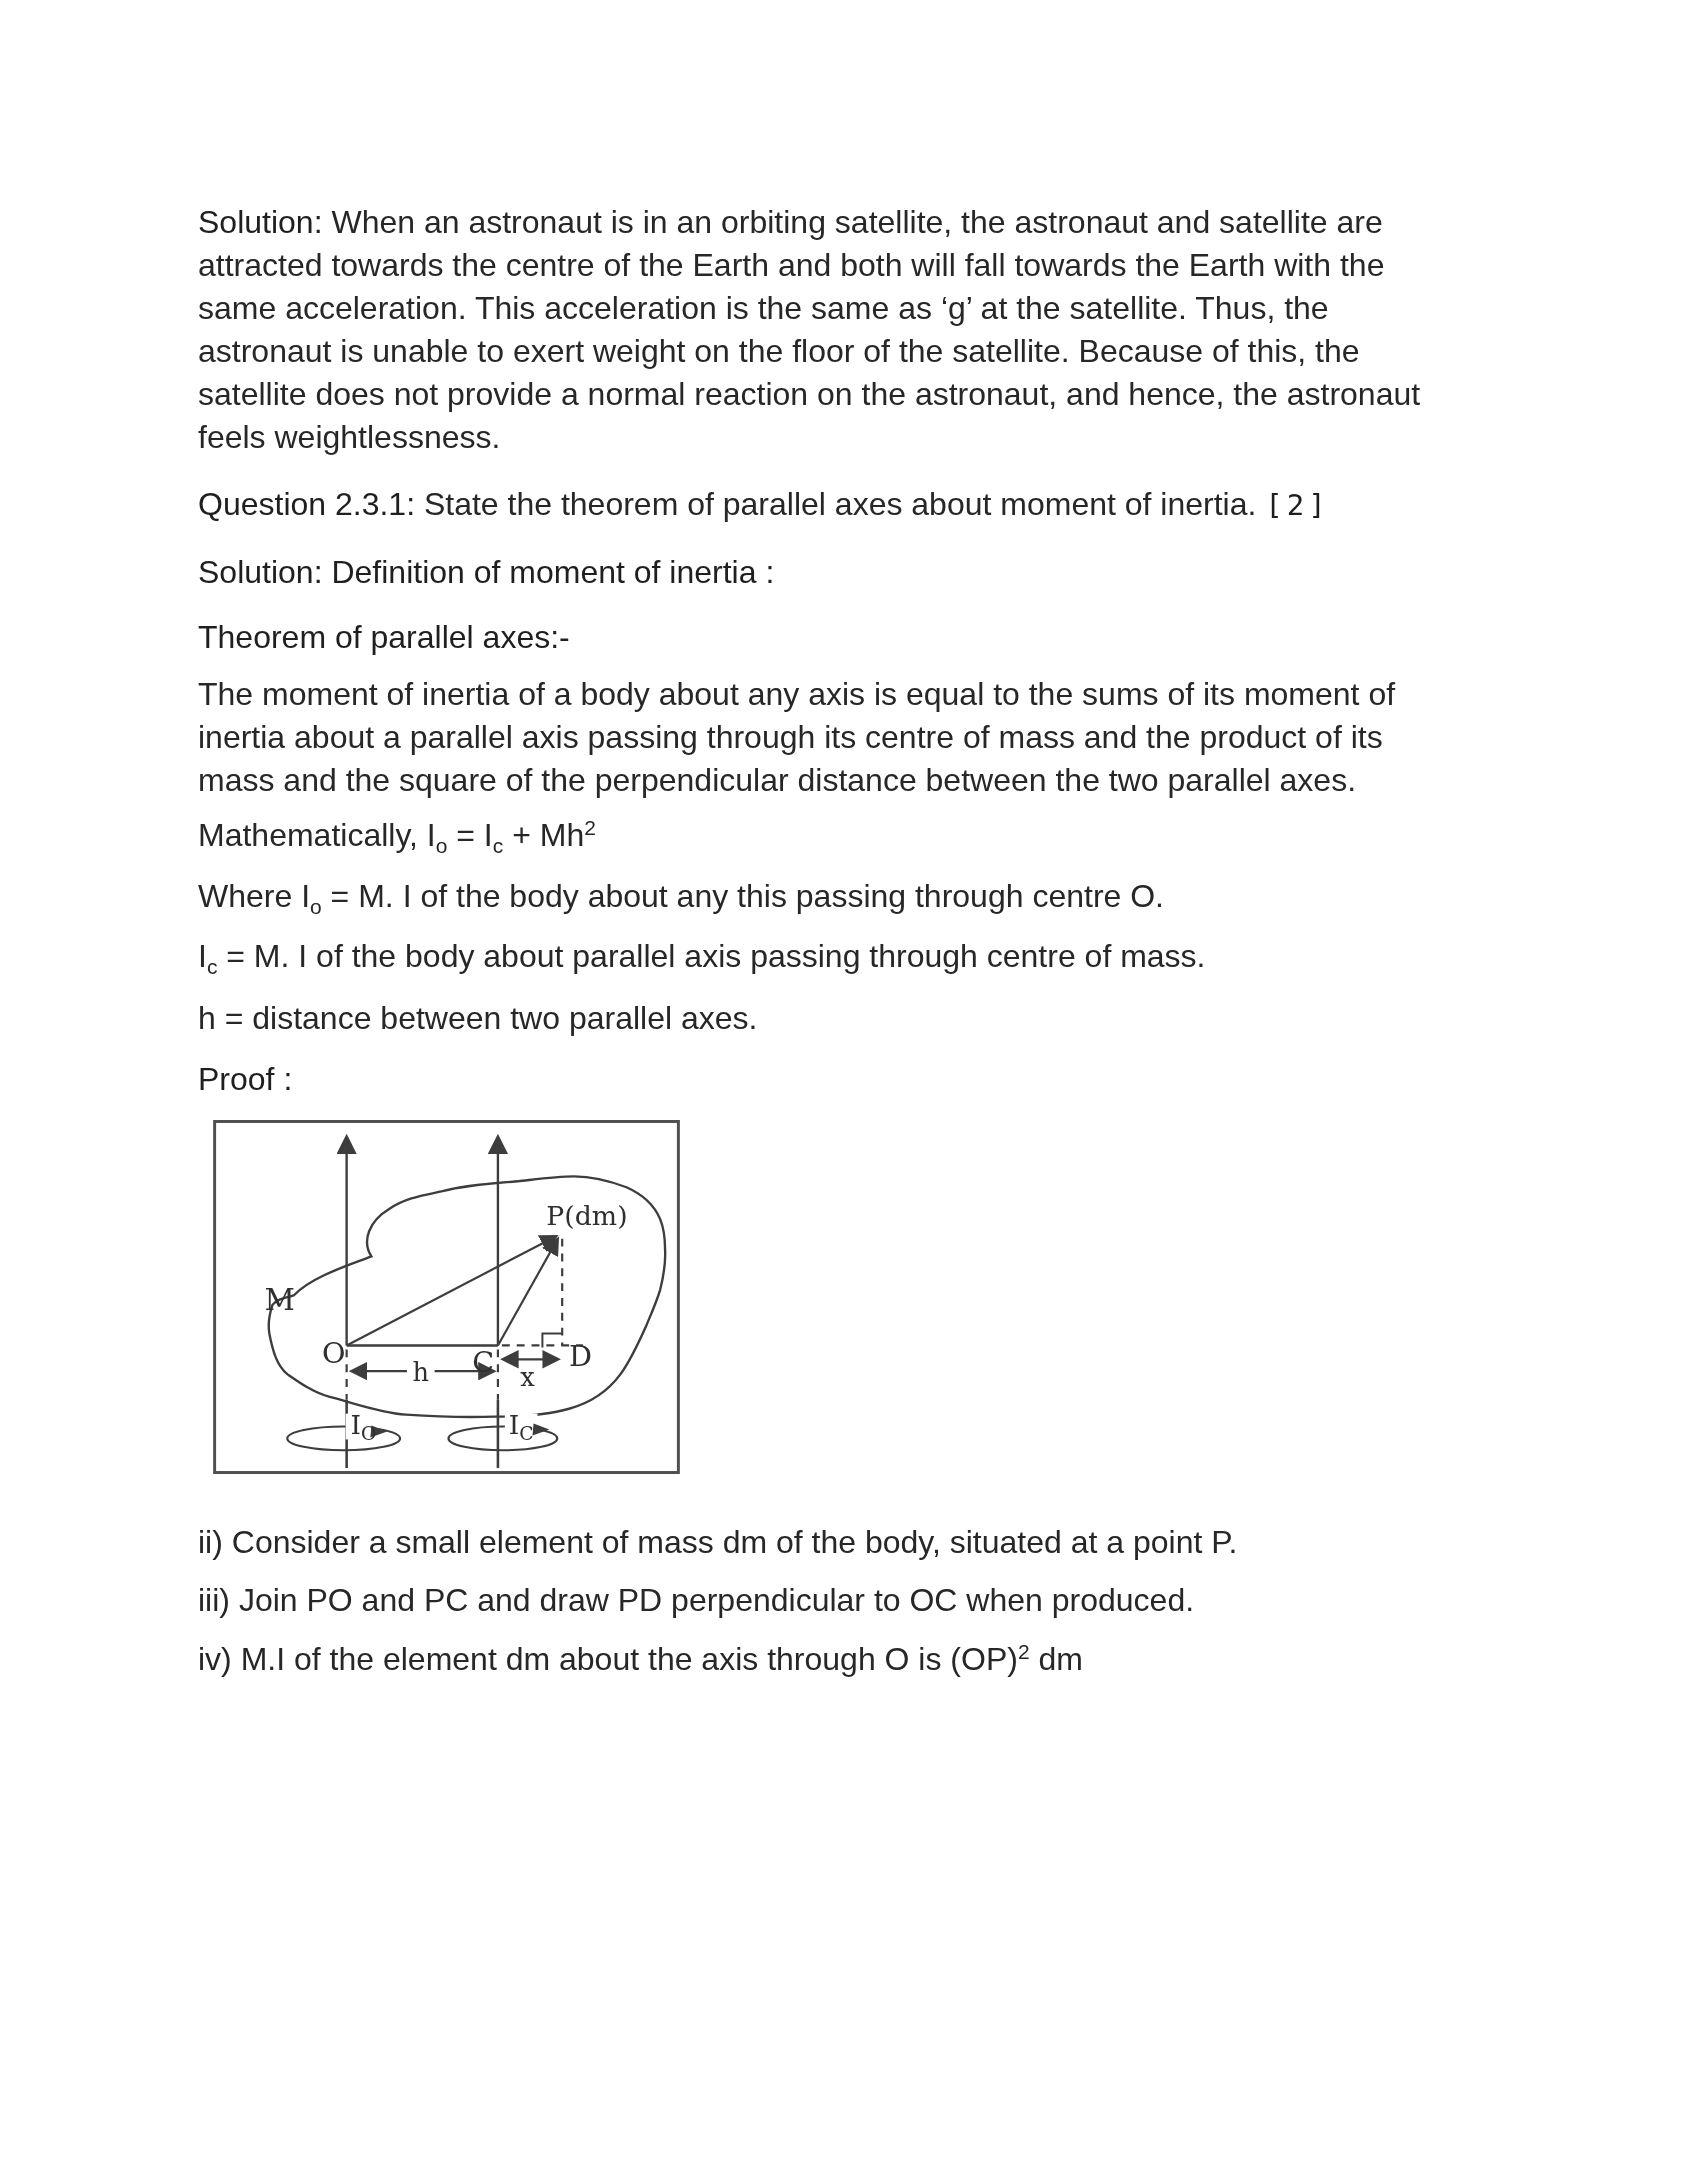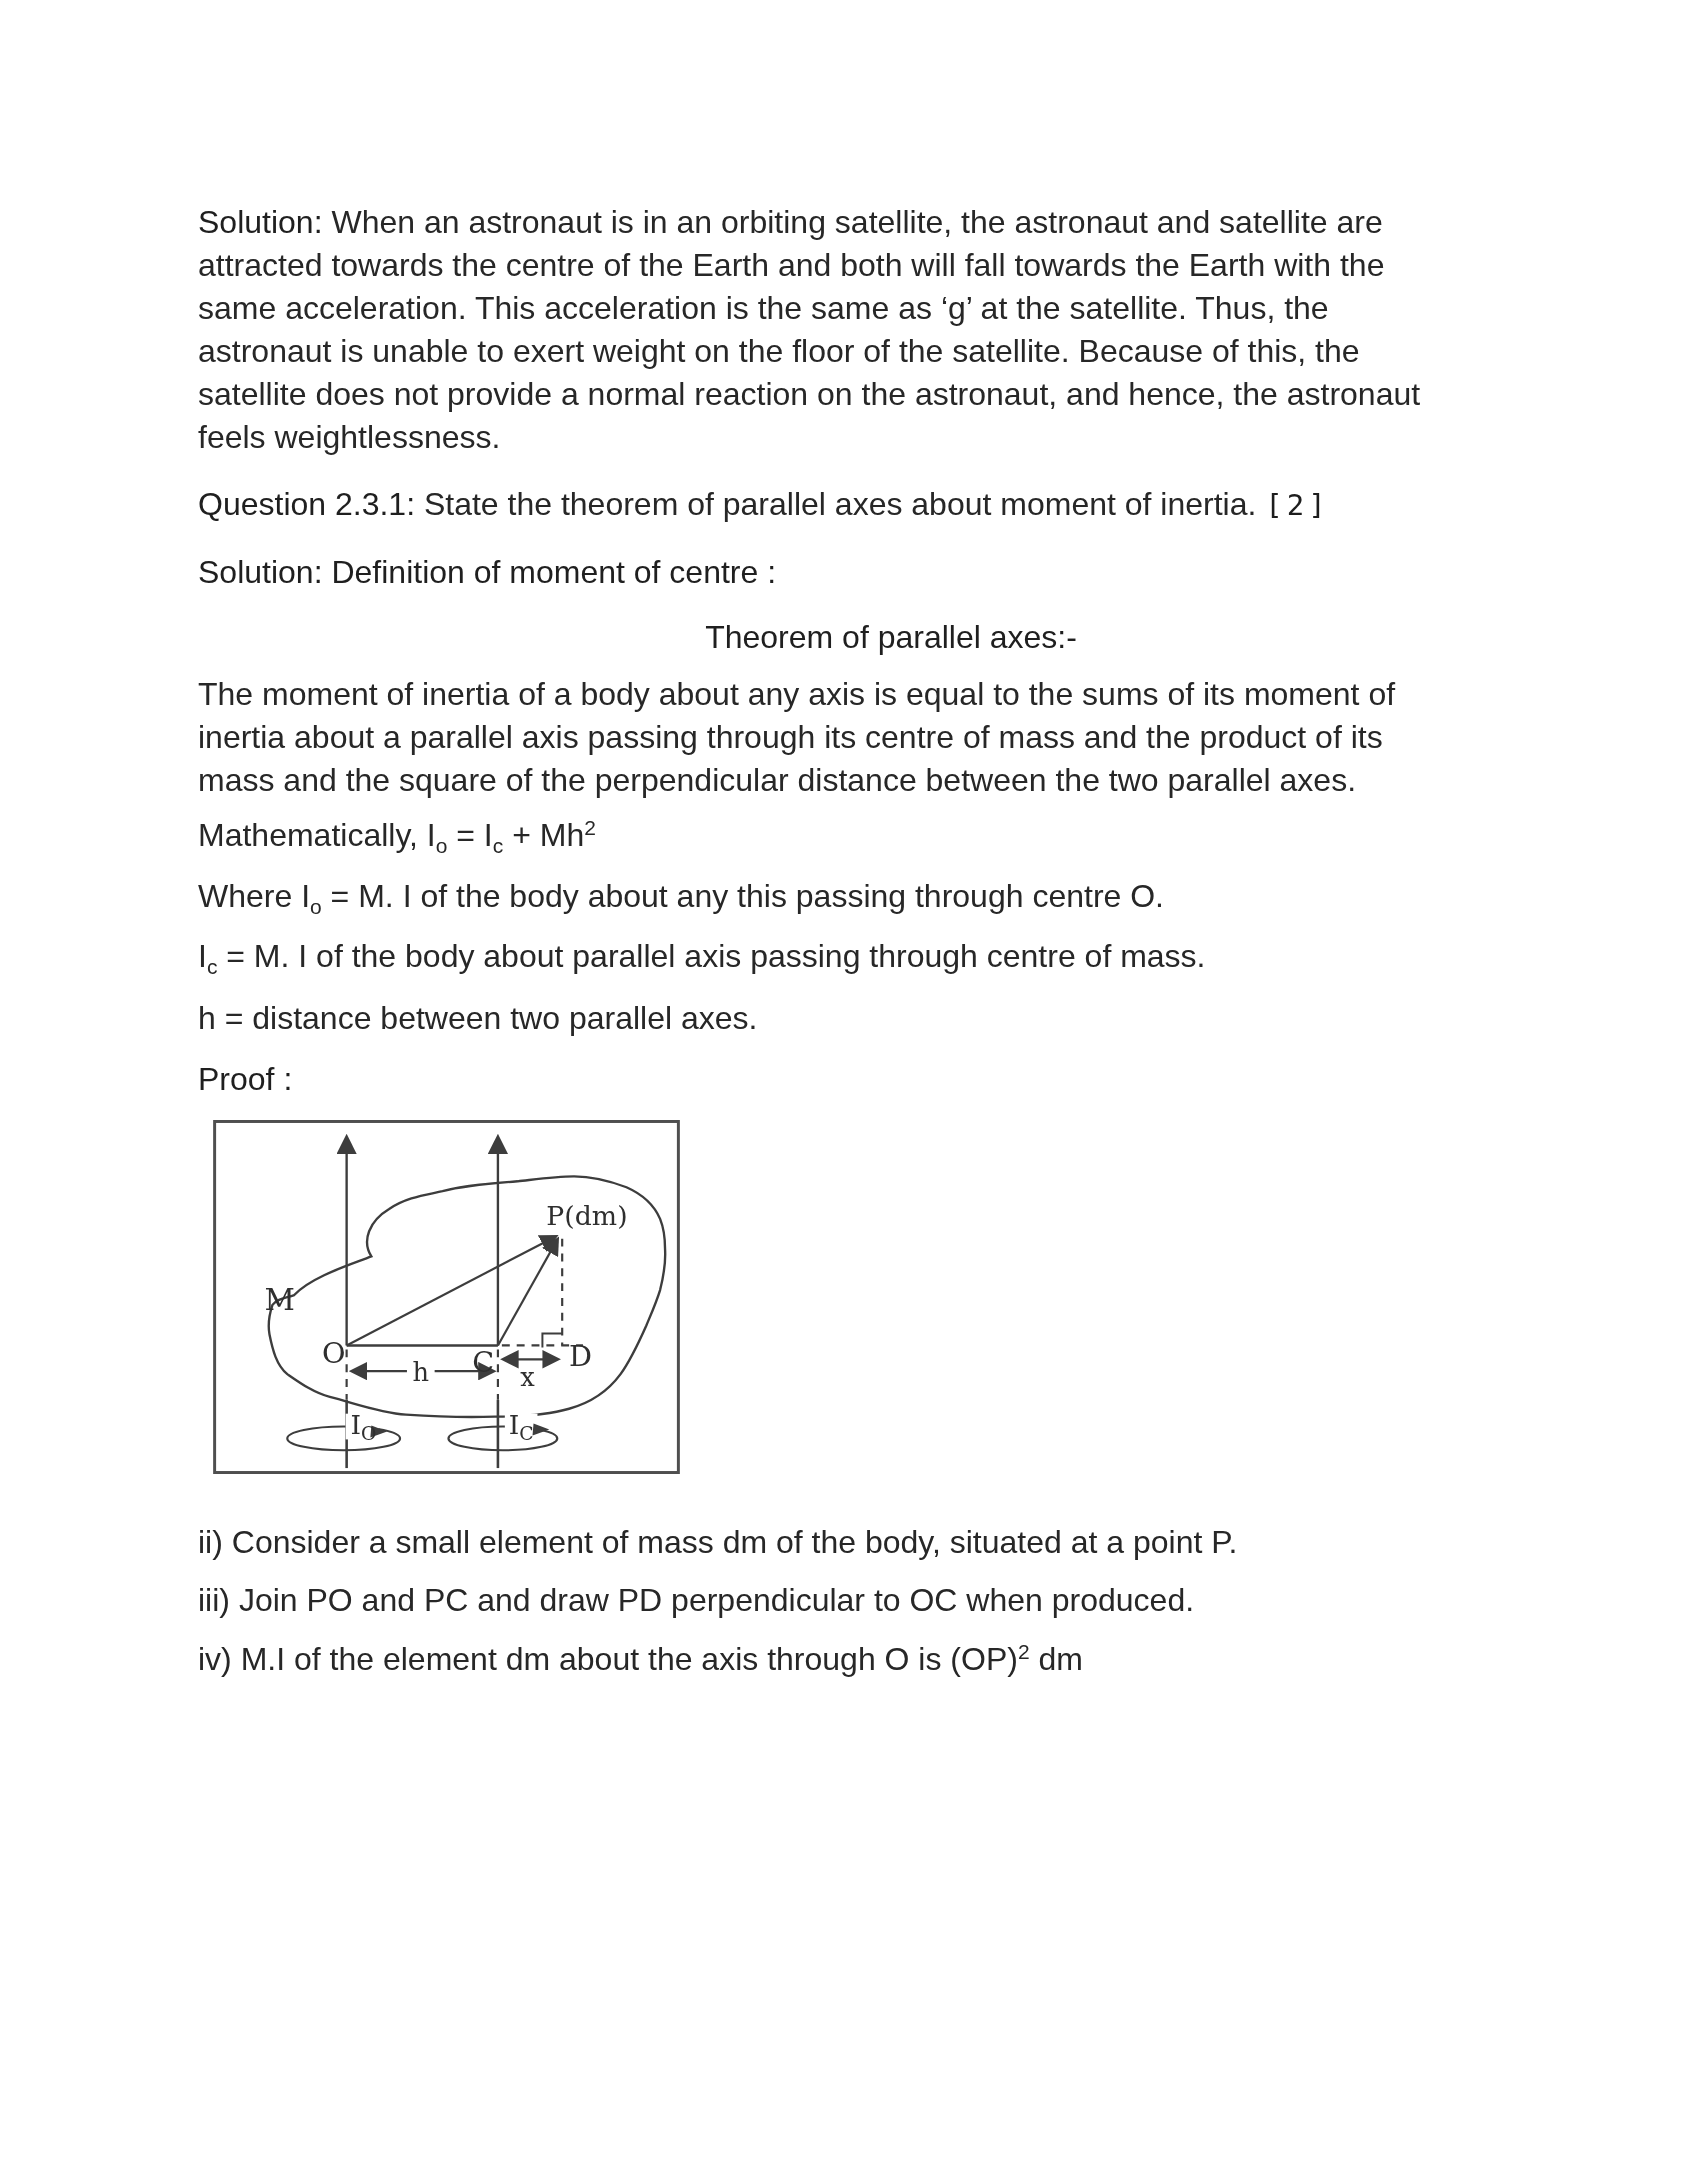--- a/index.html
+++ b/index.html
@@ -17,21 +17,21 @@
   }
   .doc p{margin:0;white-space:pre-line;}
   b{font-weight:400;color:#1f1f1f;}
   .mb24{margin-bottom:24px !important;}
   .mb22{margin-bottom:22px !important;}
   .mb19{margin-bottom:19px !important;}
   .mb18{margin-bottom:18px !important;}
   .mb17{margin-bottom:17px !important;}
   .mb16{margin-bottom:16px !important;}
   .mb15{margin-bottom:15px !important;}
-  .mb14{margin-bottom:14px !important;text-align:center;}
+  .mb14{margin-bottom:14px !important;}
   .mb12{margin-bottom:12px !important;}
   .marks{
     font-family:"DejaVu Sans Mono",monospace;
     font-size:29px;letter-spacing:4px;color:#1d1d1d;
   }
   sub{font-size:21px;line-height:0;vertical-align:-7px;}
   sup{font-size:21px;line-height:0;vertical-align:11px;}
   .figure-wrap{
     margin:6px 0 47px 15px;
     width:467px;height:354px;
@@ -49,21 +49,21 @@
 
   <p class="mb24"><b>Solution:</b><span> When an astronaut is in an orbiting satellite, the astronaut and satellite are
 attracted towards the centre of the Earth and both will fall towards the Earth with the
 same acceleration. This acceleration is the same as ‘g’ at the satellite. Thus, the
 astronaut is unable to exert weight on the floor of the satellite. Because of this, the
 satellite does not provide a normal reaction on the astronaut, and hence, the astronaut
 feels weightlessness.</span></p>
 
   <p class="mb24"><b>Question 2.3.1:</b><span> State the theorem of parallel axes about moment of inertia. </span><span class="marks">[2]</span></p>
 
-  <p class="mb22"><b>Solution: Definition of moment of centre :</b></p>
+  <p class="mb22"><b>Solution: Definition of moment of inertia :</b></p>
 
 
   <p class="mb14"><b>Theorem of parallel axes:-</b></p>
 
   <p class="mb12">The moment of inertia of a body about any axis is equal to the sums of its moment of
 inertia about a parallel axis passing through its centre of mass and the product of its
 mass and the square of the perpendicular distance between the two parallel axes.</p>
 
   <p class="mb18"><span>Mathematically, I</span><sub>o</sub><span> = I</span><sub>c</sub><span> + Mh</span><sup>2</sup></p>
 

